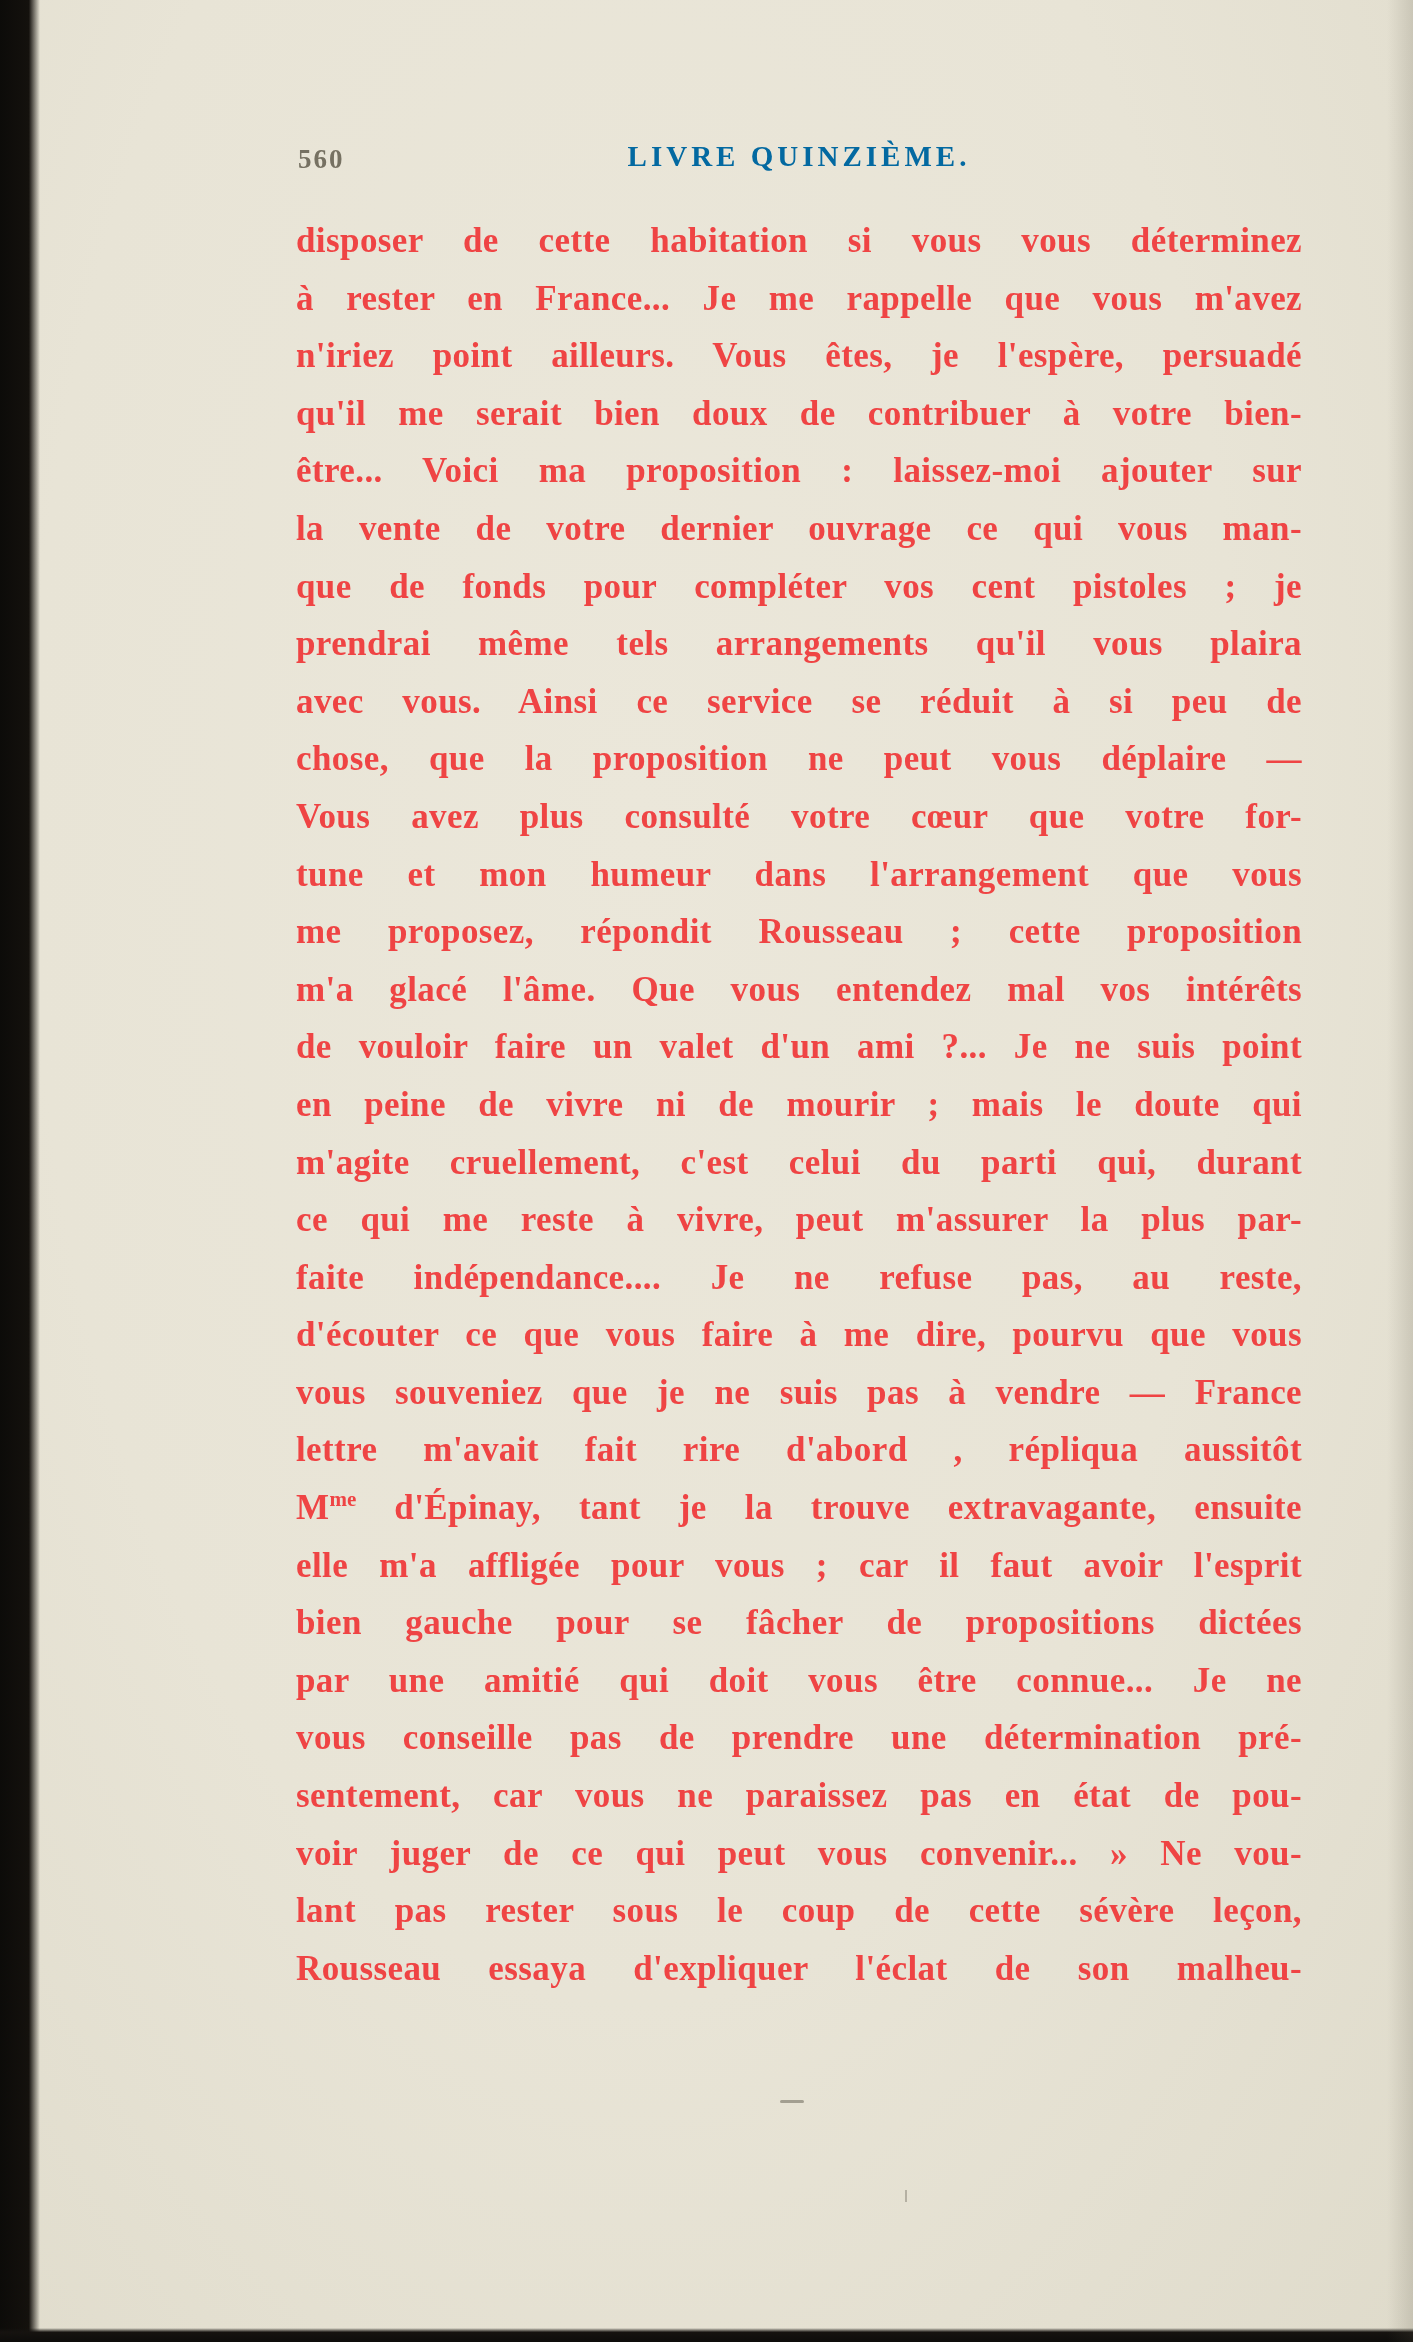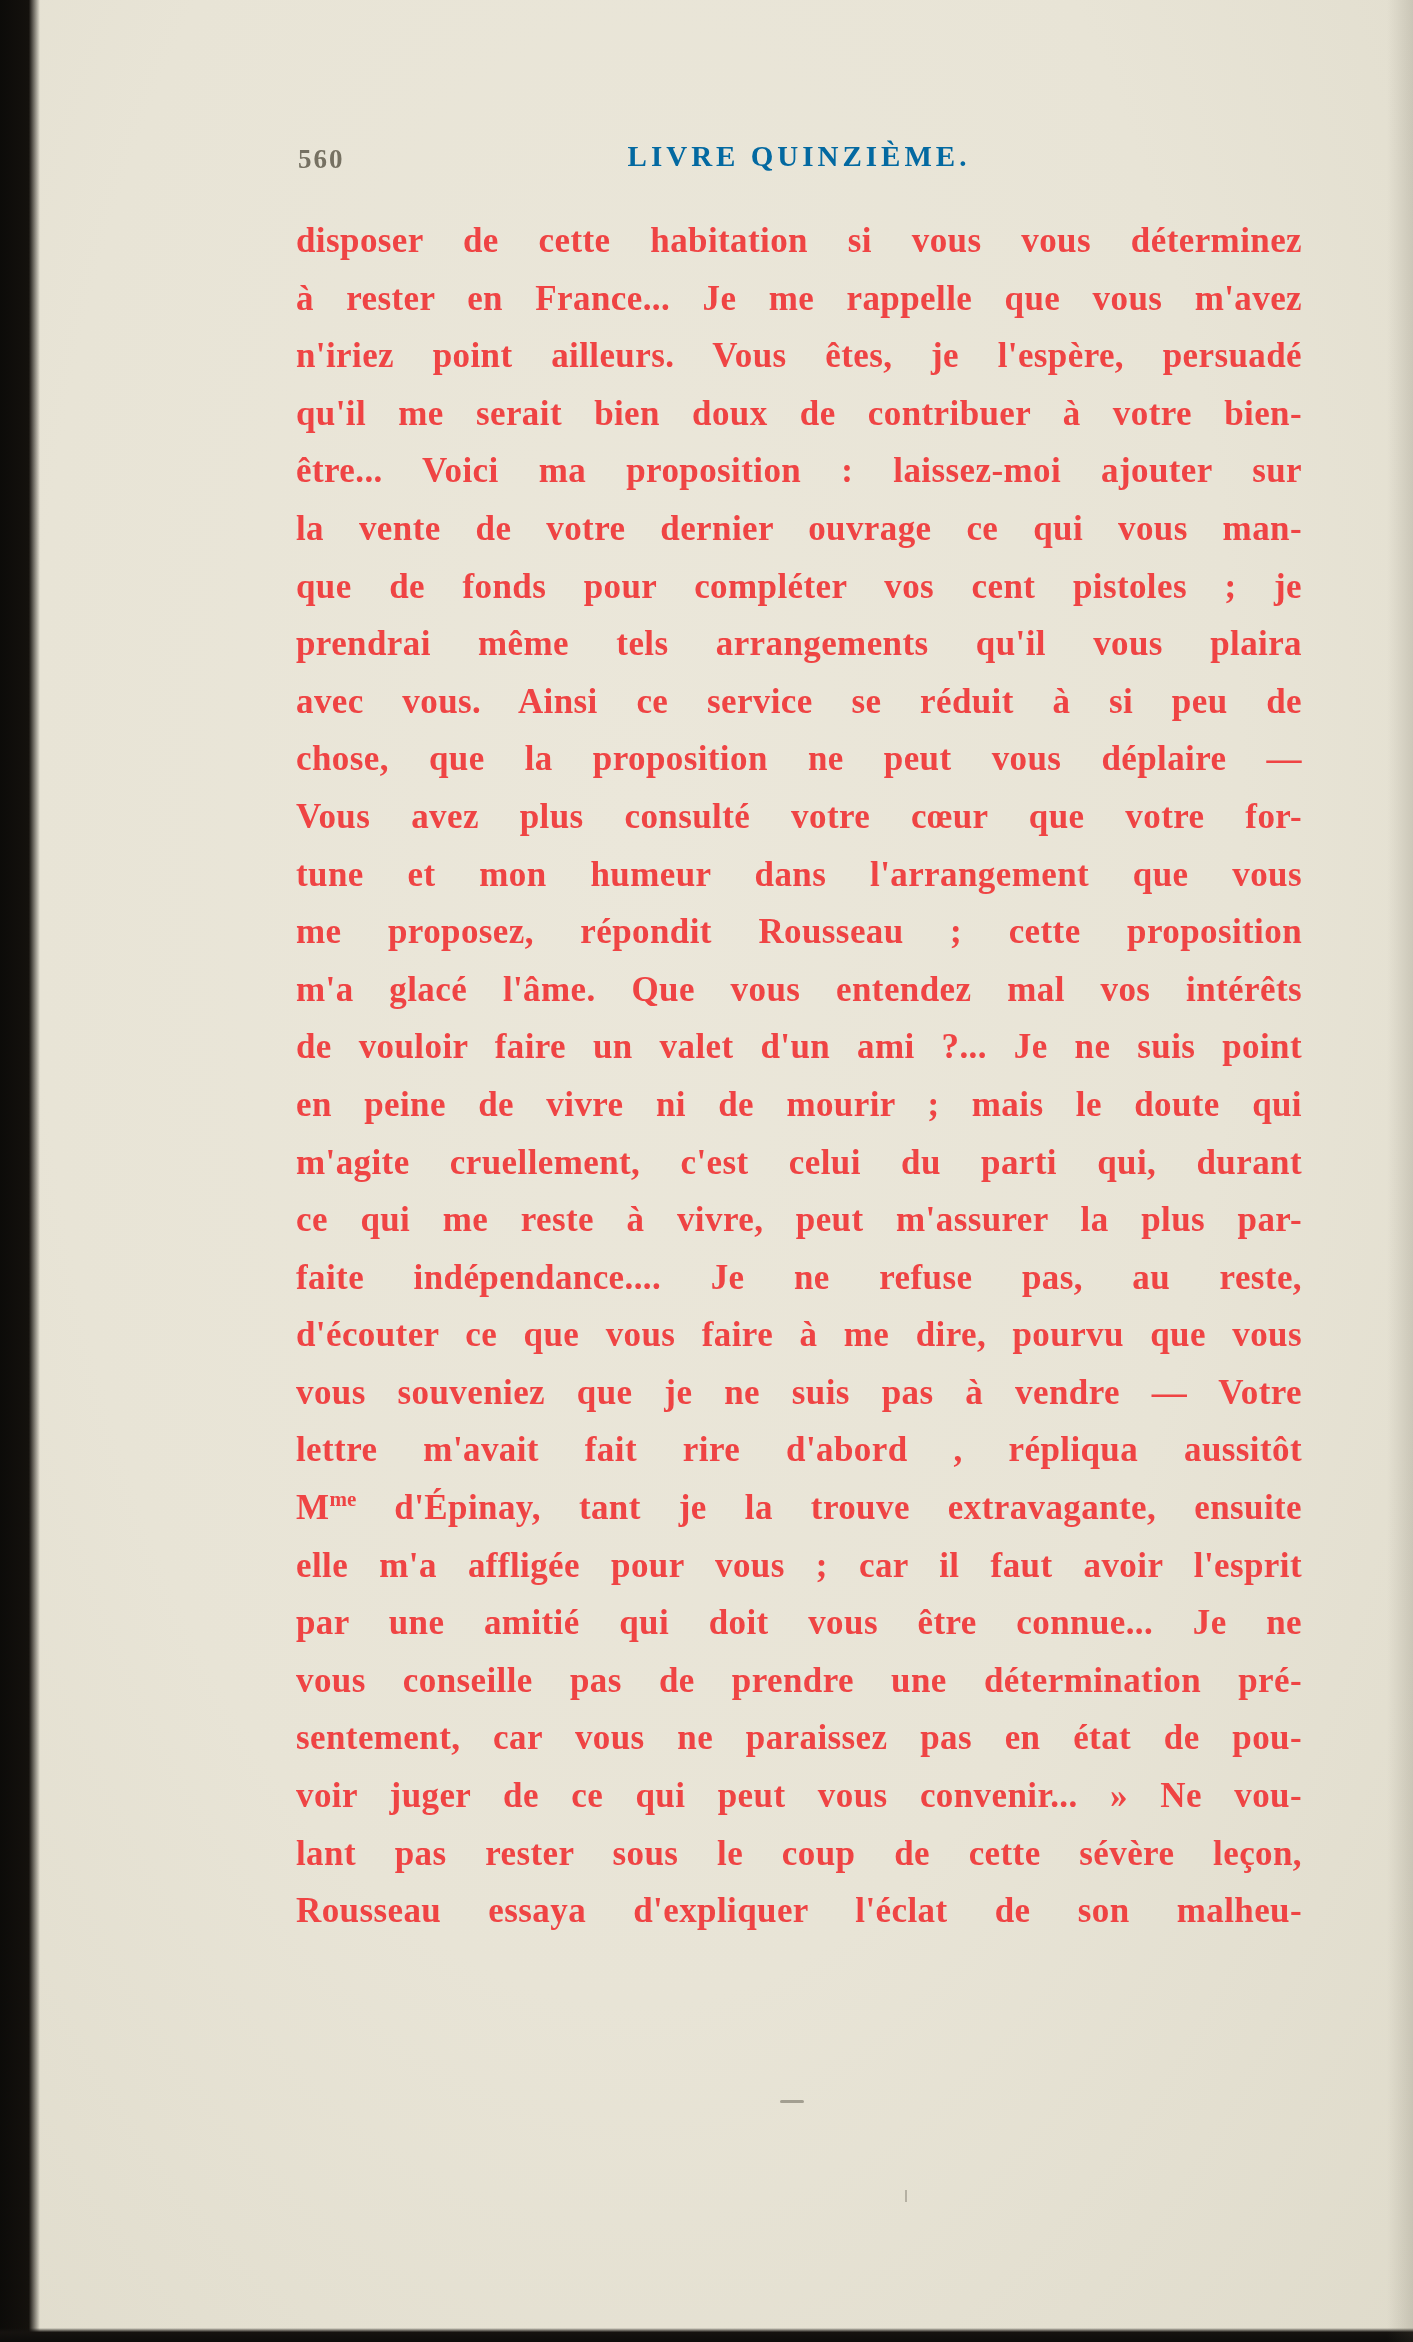--- a/index.html
+++ b/index.html
@@ -127,24 +127,25 @@
       <div class="line">Vous avez plus consulté votre cœur que votre for-</div>
       <div class="line">tune et mon humeur dans l'arrangement que vous</div>
       <div class="line">me proposez, répondit Rousseau ; cette proposition</div>
       <div class="line">m'a glacé l'âme. Que vous entendez mal vos intérêts</div>
       <div class="line">de vouloir faire un valet d'un ami ?... Je ne suis point</div>
       <div class="line">en peine de vivre ni de mourir ; mais le doute qui</div>
       <div class="line">m'agite cruellement, c'est celui du parti qui, durant</div>
       <div class="line">ce qui me reste à vivre, peut m'assurer la plus par-</div>
       <div class="line">faite indépendance.... Je ne refuse pas, au reste,</div>
       <div class="line">d'écouter ce que vous faire à me dire, pourvu que vous</div>
-      <div class="line">vous souveniez que je ne suis pas à vendre — Votre</div>
+      <div class="line">vous souveniez que je ne suis pas à vendre — France</div>
       <div class="line">lettre m'avait fait rire d'abord , répliqua aussitôt</div>
       <div class="line">M<sup>me</sup> d'Épinay, tant je la trouve extravagante, ensuite</div>
       <div class="line">elle m'a affligée pour vous ; car il faut avoir l'esprit</div>
+      <div class="line">bien gauche pour se fâcher de propositions dictées</div>
       <div class="line">par une amitié qui doit vous être connue... Je ne</div>
       <div class="line">vous conseille pas de prendre une détermination pré-</div>
       <div class="line">sentement, car vous ne paraissez pas en état de pou-</div>
       <div class="line">voir juger de ce qui peut vous convenir... » Ne vou-</div>
       <div class="line">lant pas rester sous le coup de cette sévère leçon,</div>
       <div class="line">Rousseau essaya d'expliquer l'éclat de son malheu-</div>
     </div>
 
   <div class="scan-mark-1"></div>
   <div class="scan-mark-2"></div>

